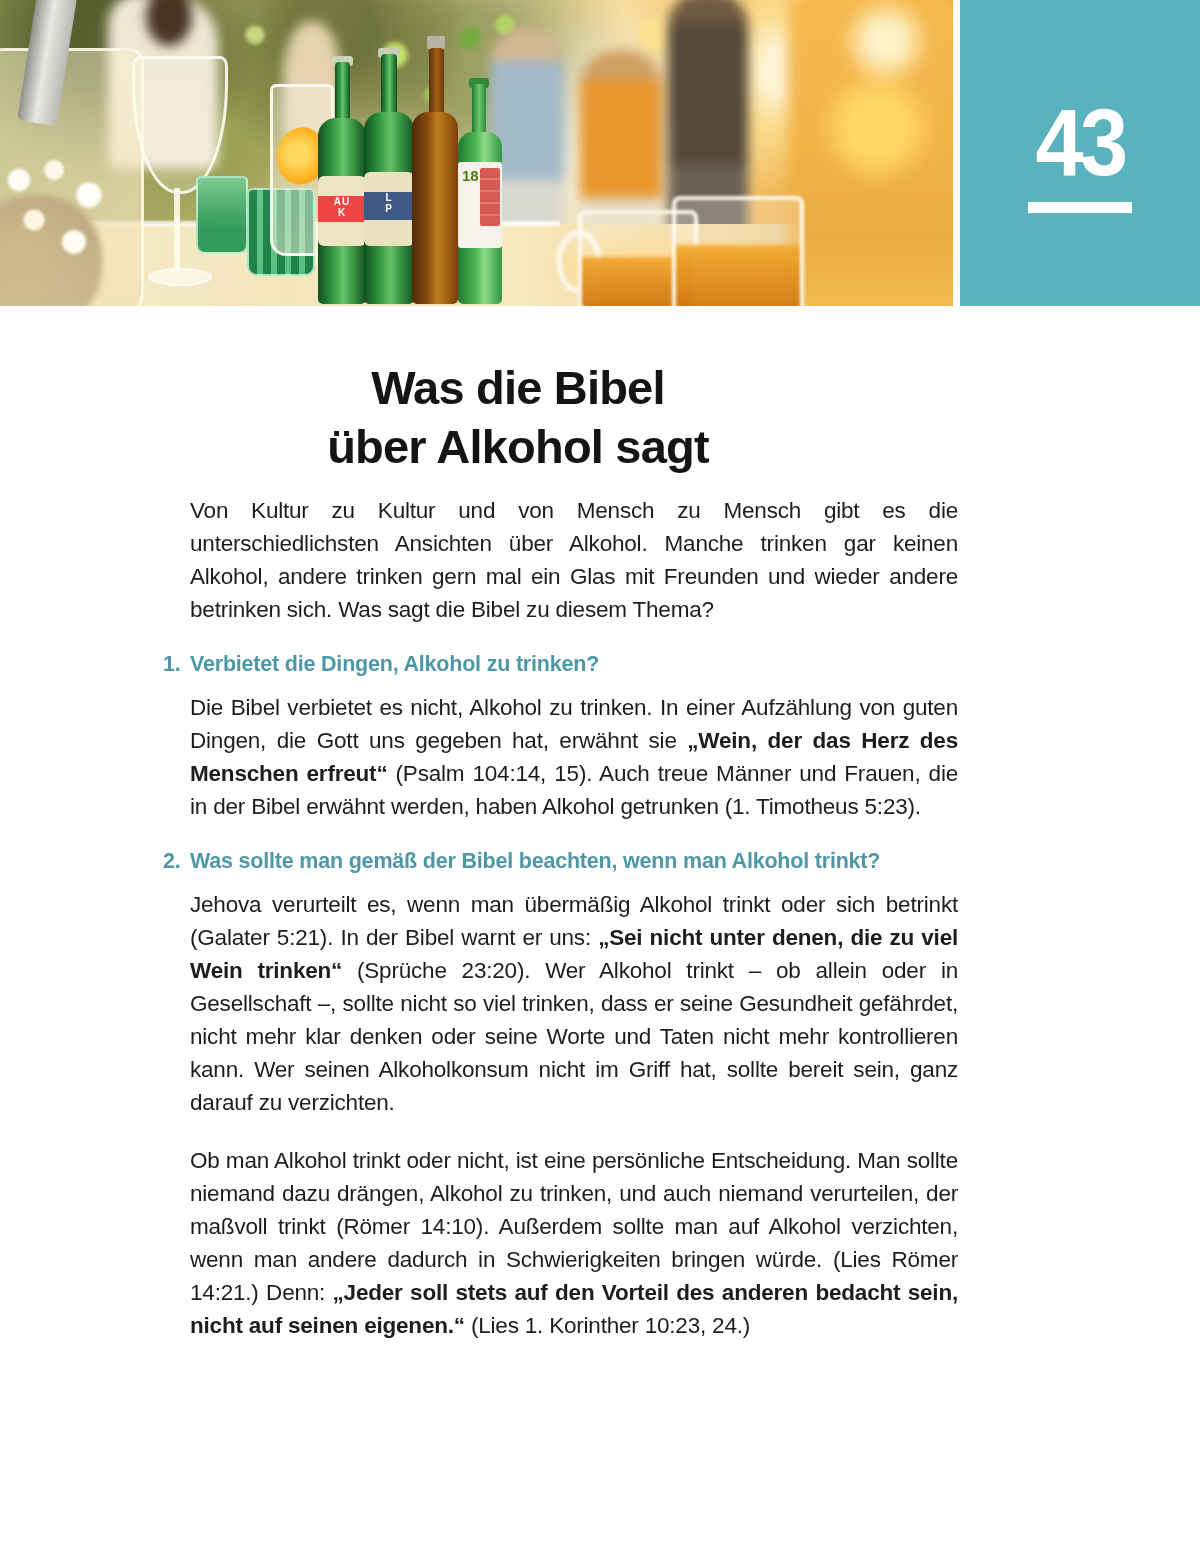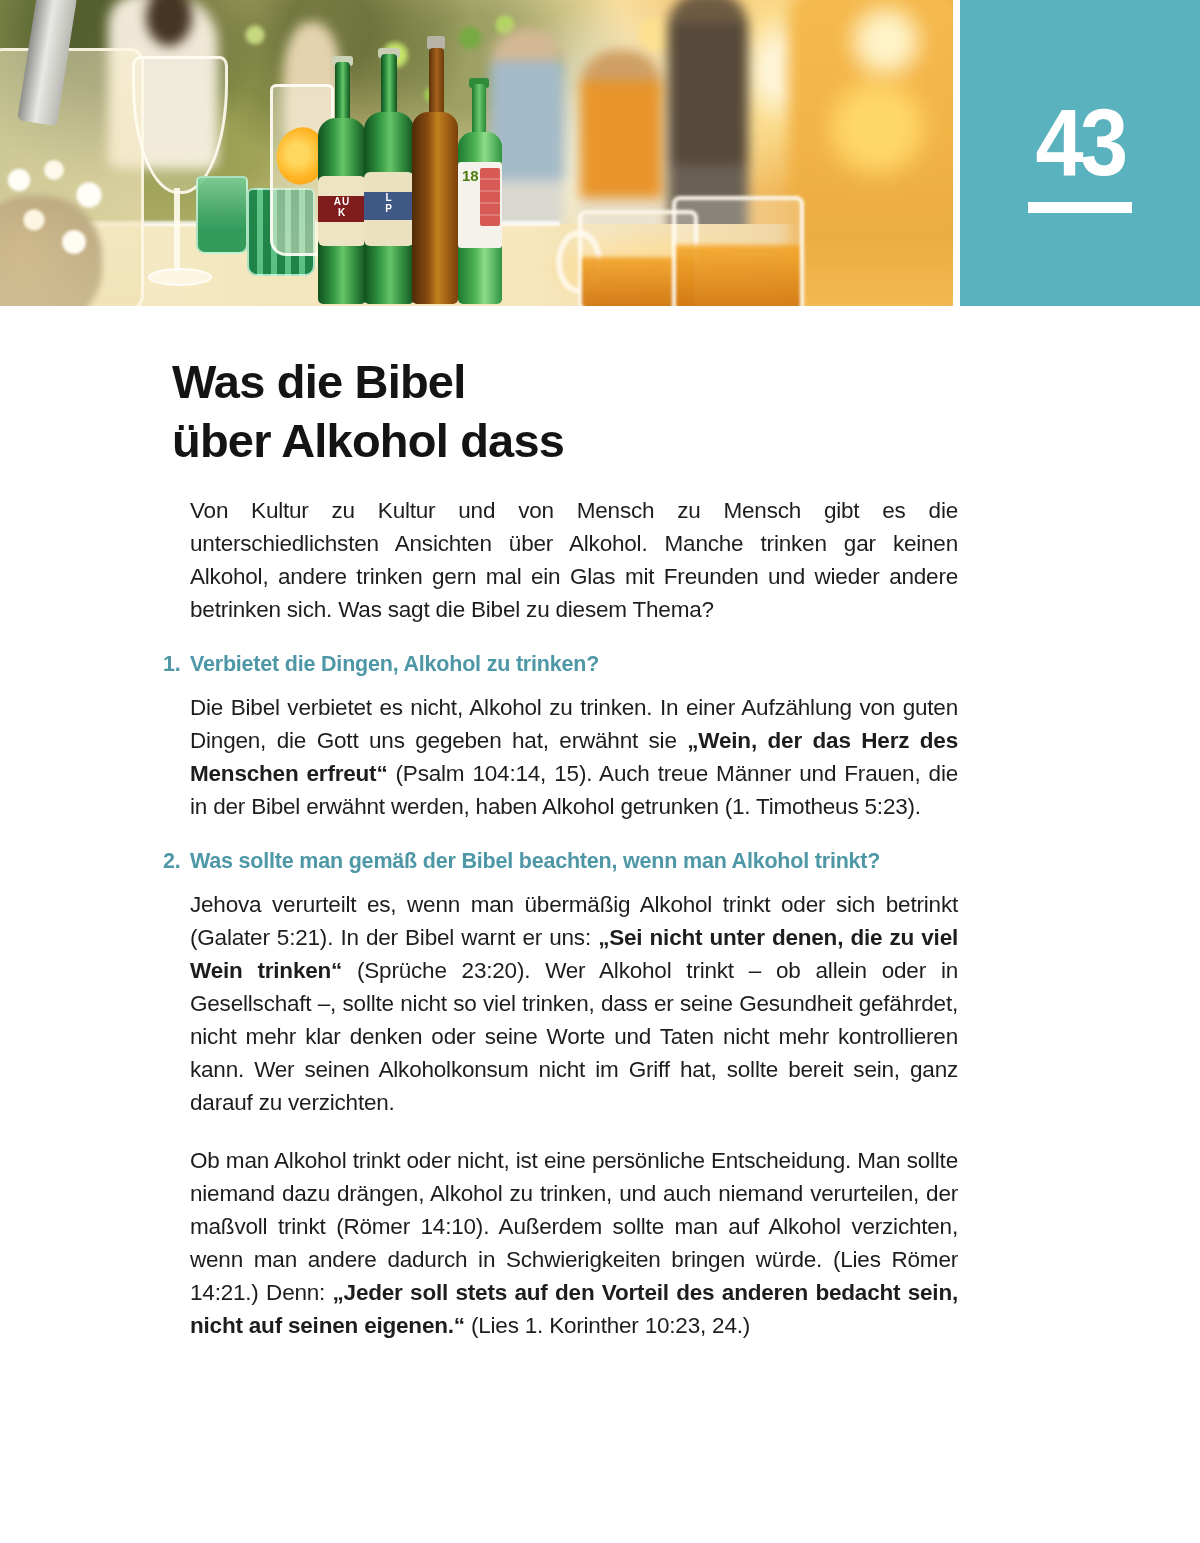--- a/index.html
+++ b/index.html
@@ -103,22 +103,22 @@
     border-radius:8px;
     background:linear-gradient(180deg, rgba(255,255,255,0.22) 0 38%, rgba(242,166,44,0.92) 44%, rgba(208,120,18,0.96)); }
 
   
   .teal-block { left:960px; top:0; width:240px; height:306px; background:#59b2bd; }
   .page-num { left:0; top:96px; width:100%; text-align:center; color:#fff; font-weight:bold;
     font-size:94px; line-height:1; letter-spacing:-4px; transform:scaleX(0.92); }
   .page-num-bar { left:50%; margin-left:-52px; top:202px; width:104px; height:11px; background:#fff; }
 
   
-  .title { left:162px; top:342px; width:680px; margin:10px; font-size:47px; font-weight:700;
-    line-height:59px; letter-spacing:-0.8px; color:#141414; }
+  .title { left:162px; top:342px; width:680px; margin:16px; font-size:47px; font-weight:700;
+    line-height:59px; letter-spacing:-0.8px; color:#141414;text-align:center; }
   .content { left:190px; top:494px; width:768px; }
   .intro { margin:0 0 25px 0; font-size:22.5px; line-height:33px; letter-spacing:-0.2px;
     color:#1d1d1b; text-align:justify; hyphens:auto; -webkit-hyphens:auto; }
   .sec-h { margin:0 0 13px -27px; font-size:21.5px; line-height:27px; font-weight:700;
     color:#4e97a6; letter-spacing:-0.2px; }
   .q-num { display:inline-block; width:27px; }
   .sec-body { margin:8px 0 25px 0; font-size:22.5px; line-height:33px; letter-spacing:-0.2px;
     color:#1d1d1b; text-align:justify; hyphens:auto; -webkit-hyphens:auto; }
   .b { font-weight:700; }
 </style>
@@ -149,21 +149,21 @@
   <div class="abs wg-foot"></div>
   <div class="abs tumbler1"></div>
   <div class="abs tumbler2"></div>
   <div class="abs carafe"></div>
   <div class="abs orange-slice"></div>
 
   <div class="b-cap" style="left:332px;top:56px;width:21px;height:10px;background:#cbd3b8;border-radius:3px;"></div>
   <div class="b-neck green-grad" style="left:335px;top:62px;width:15px;height:64px;border-radius:4px 4px 0 0;"></div>
   <div class="b-body green-grad" style="left:318px;top:118px;width:48px;height:186px;border-radius:18px 18px 5px 5px;"></div>
   <div class="b-label" style="left:318px;top:176px;width:48px;height:70px;background:#ece4c2;border-radius:6px;"></div>
-  <div class="b-band" style="left:318px;top:196px;width:48px;height:26px;background:#7f1d1d;">
+  <div class="b-band" style="left:318px;top:196px;width:48px;height:26px;background:#ef4444;">
     <div class="band-text"><span>AU</span><br><span>K</span></div>
   </div>
 
   <div class="b-cap" style="left:378px;top:48px;width:22px;height:10px;background:#c9cdb4;border-radius:3px;"></div>
   <div class="b-neck green-grad" style="left:381px;top:54px;width:16px;height:66px;border-radius:4px 4px 0 0;"></div>
   <div class="b-body green-grad" style="left:364px;top:112px;width:50px;height:192px;border-radius:18px 18px 5px 5px;"></div>
   <div class="b-label" style="left:364px;top:172px;width:50px;height:74px;background:#e9e1bf;border-radius:6px;"></div>
   <div class="b-band" style="left:364px;top:192px;width:50px;height:28px;background:#3f5886;">
     <div class="band-text"><span>L</span><br><span>P</span></div>
   </div>
@@ -187,21 +187,21 @@
   </div>
 </div>
 
 <div class="abs teal-block">
   <div class="abs page-num">43</div>
   <div class="abs page-num-bar"></div>
 </div>
 
 <h1 class="abs title">
   <span>Was die Bibel</span><br>
-  <span>über Alkohol dass</span>
+  <span>über Alkohol sagt</span>
 </h1>
 
 <div class="abs content">
   <p class="intro">Von Kultur zu Kultur und von Mensch zu Mensch gibt es die unterschiedlichsten Ansichten über Alkohol. Manche trinken gar keinen Alkohol, andere trinken gern mal ein Glas mit Freunden und wieder andere betrinken sich. Was sagt die Bibel zu diesem Thema?</p>
 
   <div>
     <h2 class="sec-h">
       <span class="q-num">1.</span><span>Verbietet die Dingen, Alkohol zu trinken?</span>
     </h2>
     <p class="sec-body">

